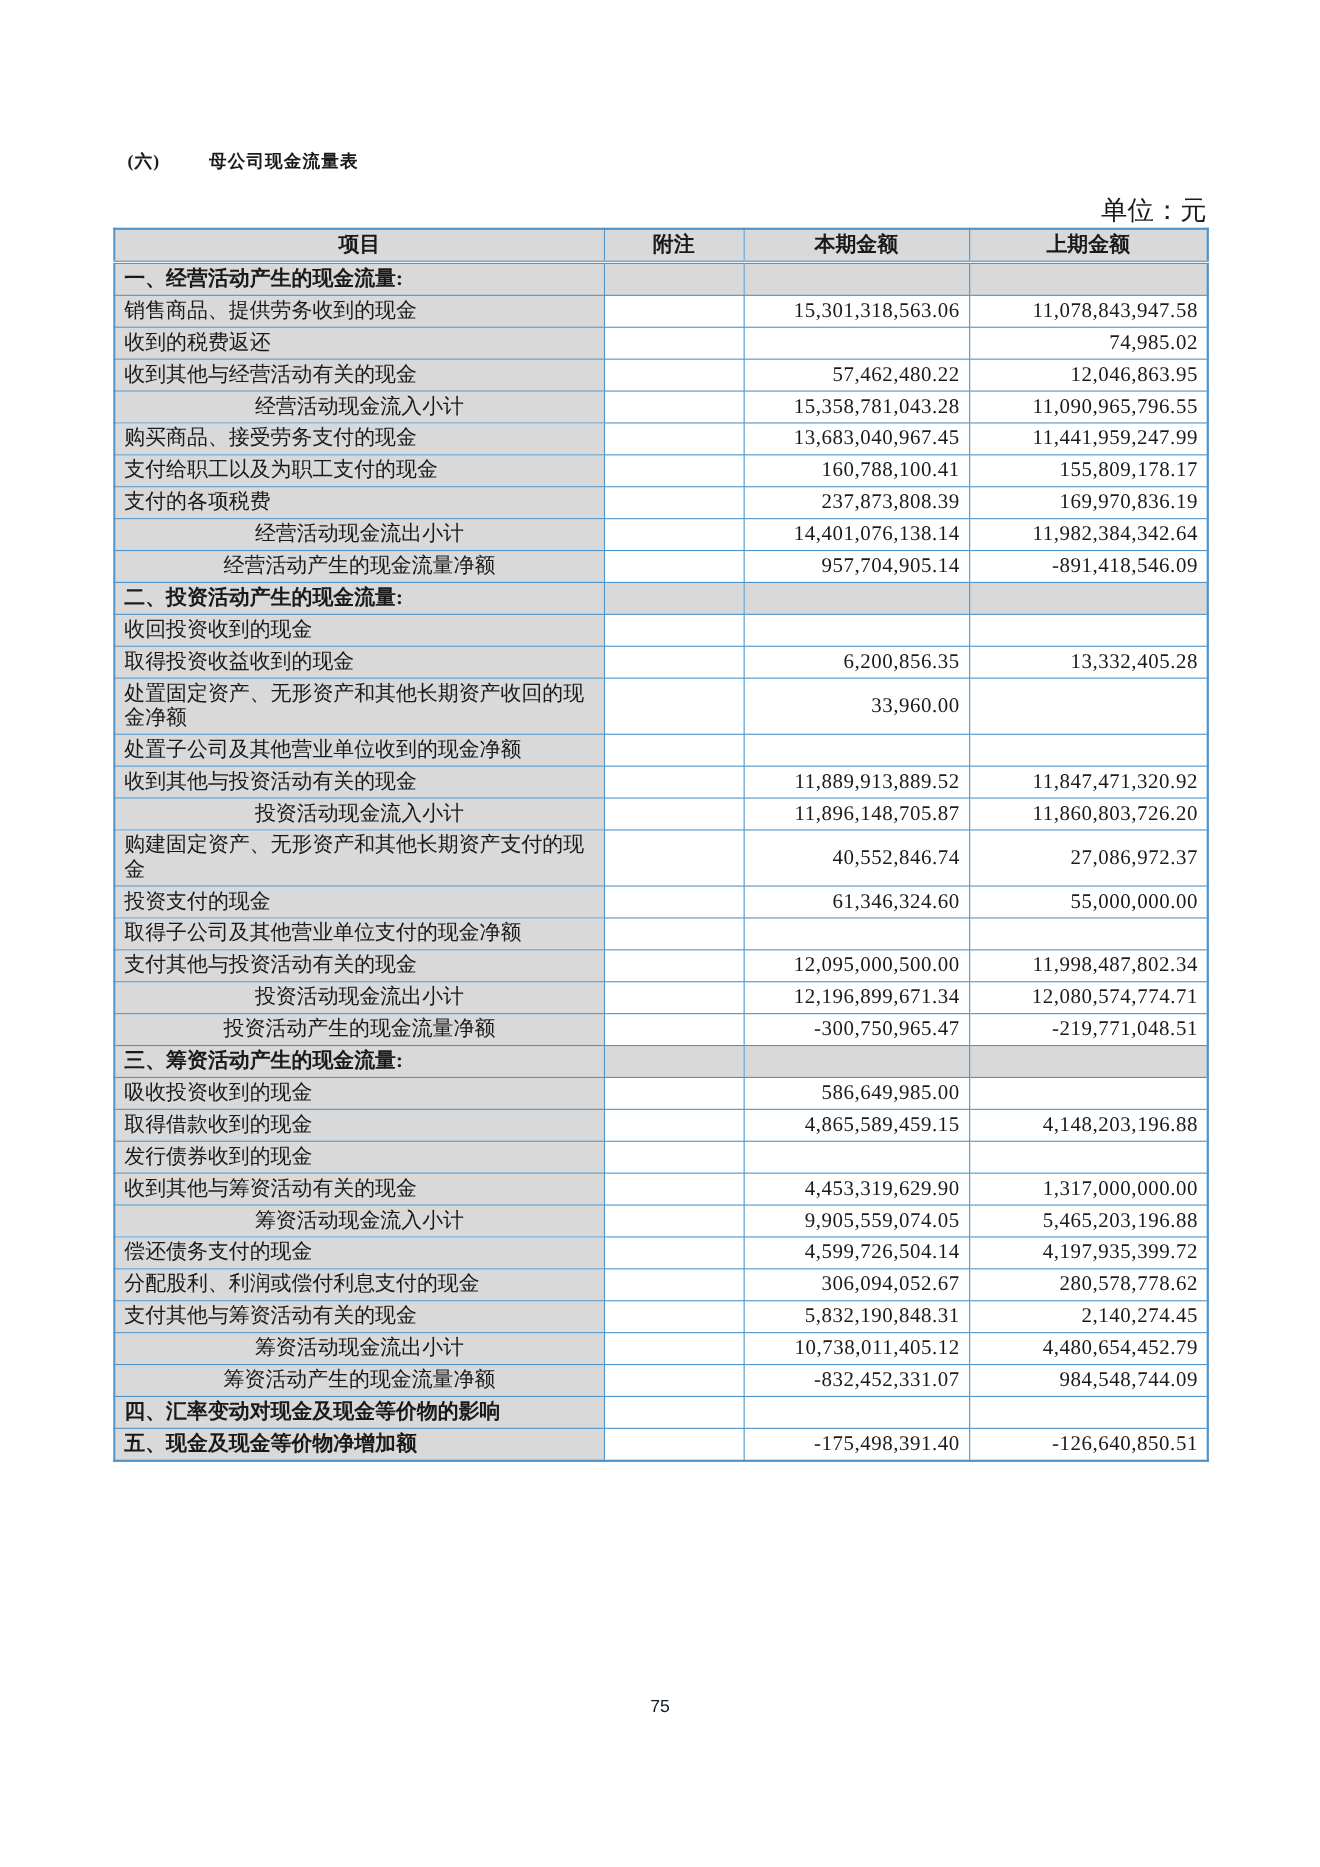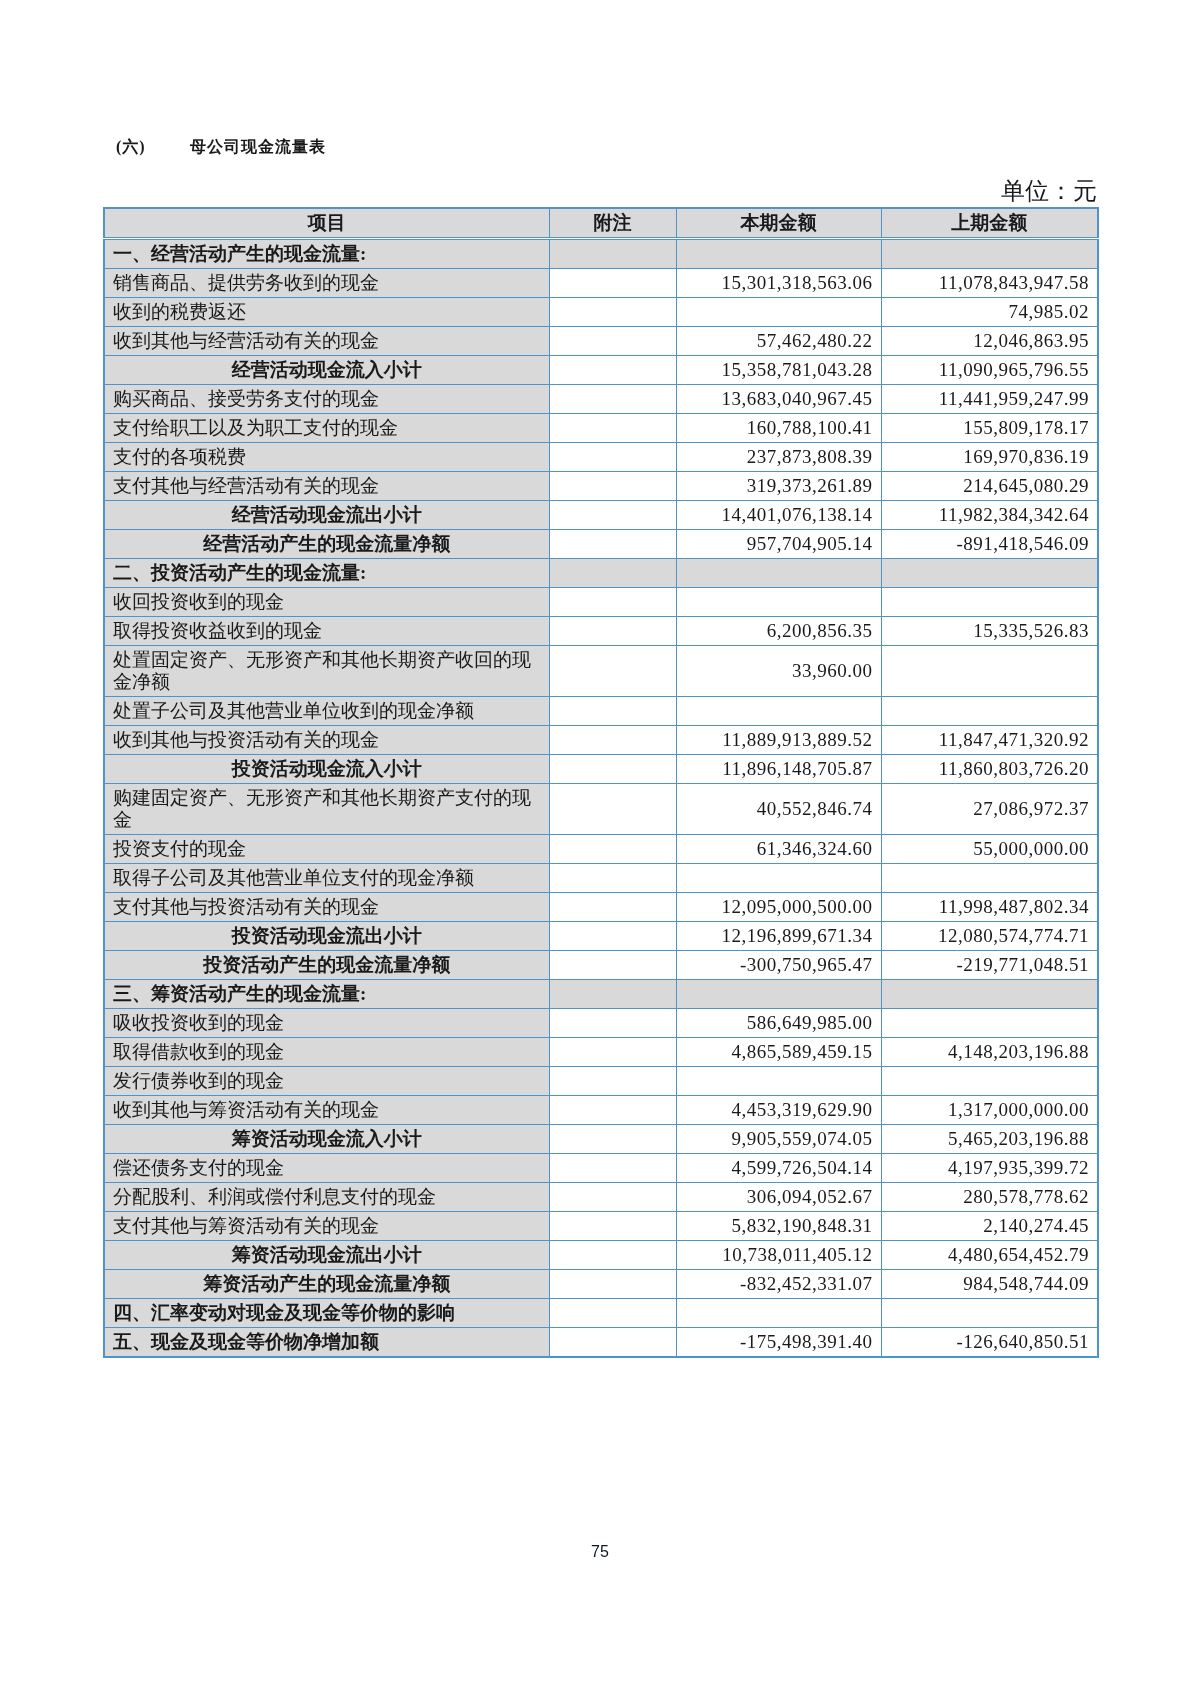--- a/index.html
+++ b/index.html
@@ -51,21 +51,21 @@
     background:#D9D9D9;
     font-weight:bold;
     text-align:center;
     border-bottom:3px double #4E93C9;
   }
   .cf-table td.c-label { background:#D9D9D9; text-align:left; }
   .cf-table td.c-note  { background:#ffffff; }
   .cf-table td.c-num   { background:#ffffff; text-align:right; letter-spacing:0.5px; white-space:nowrap; }
   tr.row-section td { background:#D9D9D9 !important; }
   tr.row-section td.c-label { font-weight:bold; }
-  tr.row-subtotal td.c-label { text-align:center; font-weight:bold; }
+  tr.row-subtotal td.c-label { text-align:center; font-weight:normal; }
   tr.row-total td.c-label { font-weight:bold; }
   .page-number {
     position:absolute;
     left:0;
     top:1543px;
     width:100%;
     text-align:center;
     font-family:"Liberation Sans","DejaVu Sans",sans-serif;
     font-size:16px;
     color:#0f172a;
@@ -139,26 +139,20 @@
           <td class="c-note"></td>
           <td class="c-num">160,788,100.41</td>
           <td class="c-num">155,809,178.17</td>
         </tr>
         <tr class="row-item">
           <td class="c-label">支付的各项税费</td>
           <td class="c-note"></td>
           <td class="c-num">237,873,808.39</td>
           <td class="c-num">169,970,836.19</td>
         </tr>
-        <tr class="row-item">
-          <td class="c-label">支付其他与经营活动有关的现金</td>
-          <td class="c-note"></td>
-          <td class="c-num">319,373,261.89</td>
-          <td class="c-num">214,645,080.29</td>
-        </tr>
         <tr class="row-subtotal">
           <td class="c-label">经营活动现金流出小计</td>
           <td class="c-note"></td>
           <td class="c-num">14,401,076,138.14</td>
           <td class="c-num">11,982,384,342.64</td>
         </tr>
         <tr class="row-subtotal">
           <td class="c-label">经营活动产生的现金流量净额</td>
           <td class="c-note"></td>
           <td class="c-num">957,704,905.14</td>
@@ -173,21 +167,21 @@
         <tr class="row-item">
           <td class="c-label">收回投资收到的现金</td>
           <td class="c-note"></td>
           <td class="c-num"></td>
           <td class="c-num"></td>
         </tr>
         <tr class="row-item">
           <td class="c-label">取得投资收益收到的现金</td>
           <td class="c-note"></td>
           <td class="c-num">6,200,856.35</td>
-          <td class="c-num">15,335,526.83</td>
+          <td class="c-num">13,332,405.28</td>
         </tr>
         <tr class="row-item">
           <td class="c-label">处置固定资产、无形资产和其他长期资产收回的现金净额</td>
           <td class="c-note"></td>
           <td class="c-num">33,960.00</td>
           <td class="c-num"></td>
         </tr>
         <tr class="row-item">
           <td class="c-label">处置子公司及其他营业单位收到的现金净额</td>
           <td class="c-note"></td>

